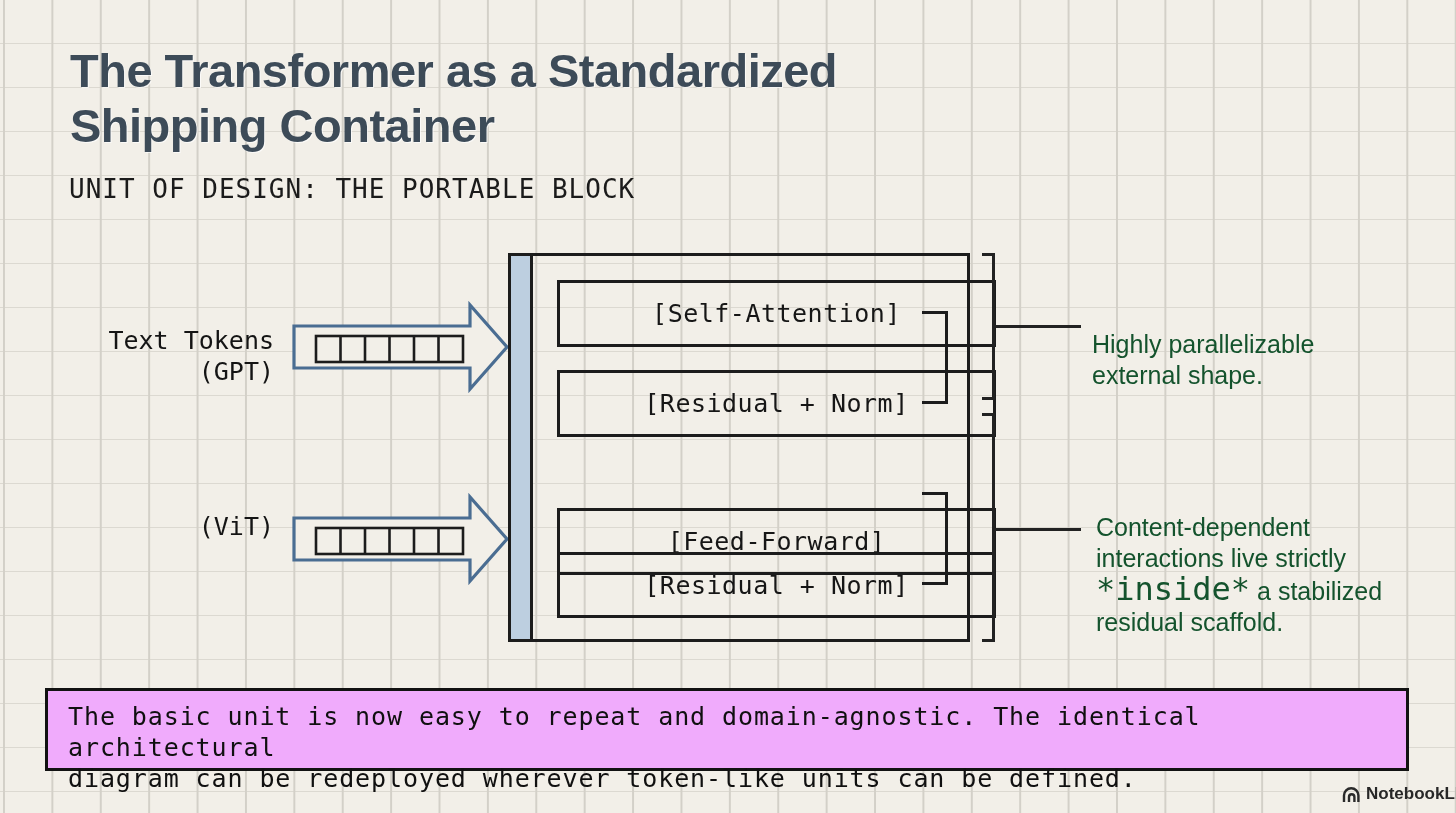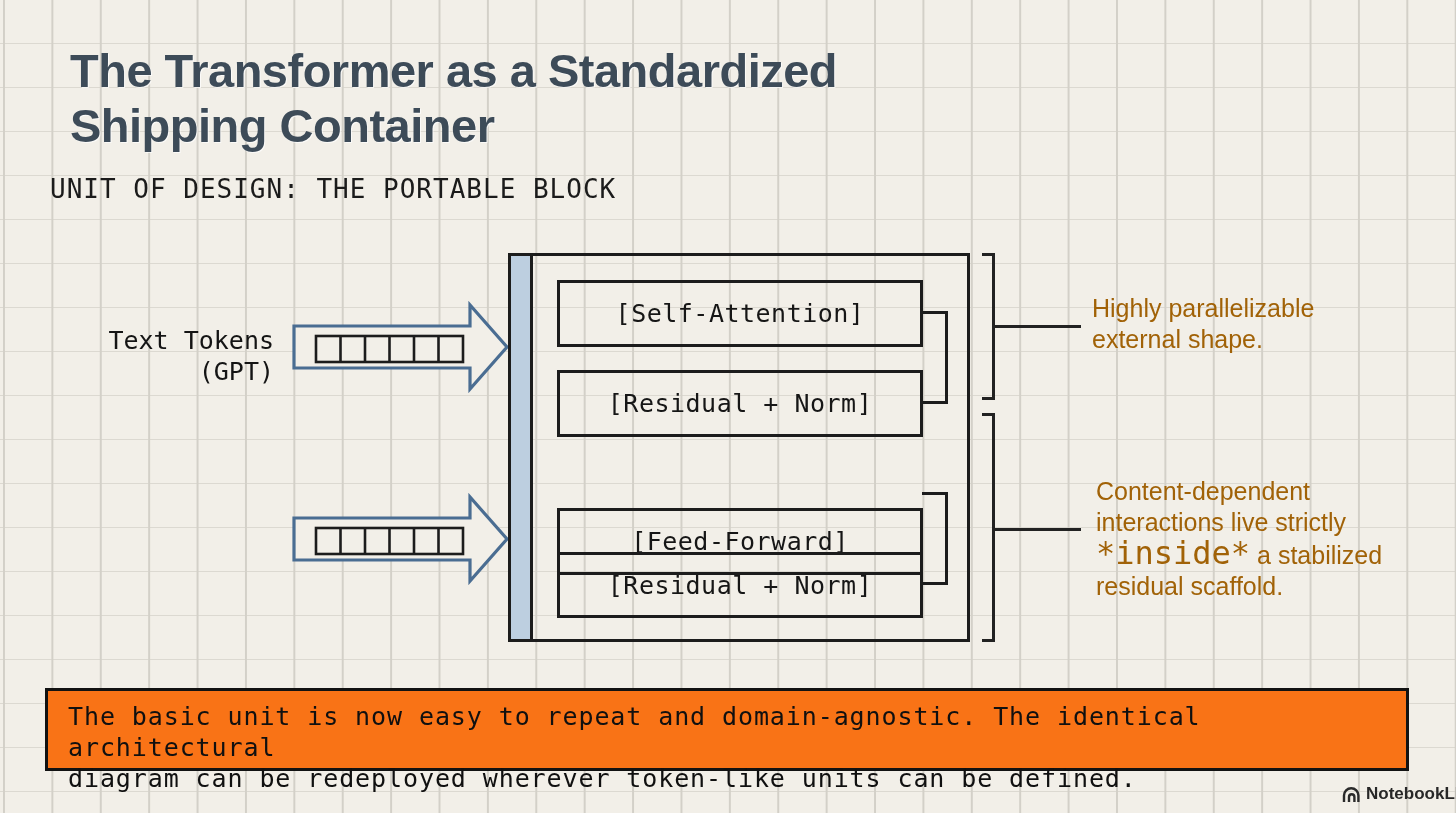--- a/index.html
+++ b/index.html
@@ -20,21 +20,21 @@
   
   .title{
     left:57px; top:43px;
     font-family:"Liberation Sans", sans-serif;
     font-weight:bold; font-size:47px; line-height:55px;
     letter-spacing:-0.5px; color:#3d4b58;
     text-shadow:1px 1px 0 rgba(255,255,255,0.7);
     margin-left:13px;
   }
   .subtitle{
-    left:50px; top:173px;
+    left:69px; top:173px;
     font-size:26px; letter-spacing:1px; line-height:32px; color:#1b1b1b;
   }
 
   
   .input-label{
     width:216px; text-align:right;
     font-size:25px; line-height:31px; color:#141414;
   }
   .input-label-1{ left:58px; top:325px; }
   .input-label-2{ left:58px; top:511px; }
@@ -46,21 +46,21 @@
   
   .container-frame{
     left:508px; top:253px; width:462px; height:389px;
     border:3px solid #1c1c1c;
   }
   .container-rail{
     position:absolute; left:0; top:0; bottom:0; width:22px;
     background:#bdcfe0; border-right:3px solid #1c1c1c;
   }
   .block{
-    position:absolute; left:46px; width:366px; height:67px;
+    position:absolute; left:46px; width:439px; height:67px;
     border:3px solid #1c1c1c;
     display:flex; align-items:center; justify-content:center;
     font-size:25px; color:#161616; letter-spacing:0.5px;
   }
   .block-0{ top:24px; }
   .block-1{ top:114px; }
   .block-2{ top:204px;margin-top:48px; }
   .block-3{ top:296px; height:66px; }
 
   
@@ -76,30 +76,30 @@
     border:3px solid #222; border-left:none;
   }
   .bracket-1{ left:982px; top:253px; height:147px; }
   .bracket-2{ left:982px; top:413px; height:229px; }
   .ann-line{ height:0; border-top:3px solid #222; width:86px; left:995px; }
   .ann-line-1{ top:325px; }
   .ann-line-2{ top:528px; }
 
   .annotation{
     font-family:"Liberation Sans", sans-serif;
-    font-size:25px; line-height:31px; color:#a16207;
+    font-size:25px; line-height:31px; color:#14532d;margin-top:36px;
   }
   .annotation-1{ left:1092px; top:293px; }
   .annotation-2{ left:1096px; top:476px; }
   .mono-inline{ font-family:"DejaVu Sans Mono", monospace; font-size:32px; }
 
   
   .footer-note{
     left:45px; top:688px; width:1364px; height:83px;
-    border:3px solid #121212; background:#f97316;
+    border:3px solid #121212; background:#f0abfc;
     padding:10px 0 0 20px;
     font-size:25px; line-height:31px; letter-spacing:0.9px; color:#101010;
   }
 
   
   .branding{
     left:1341px; top:784px; display:flex; align-items:center; gap:4px;
     font-family:"Liberation Sans", sans-serif;
     font-weight:bold; font-size:17px; color:#272727;
   }
@@ -123,20 +123,21 @@
     <rect x="26" y="36" width="147" height="26"></rect>
     <line x1="50.5" y1="36" x2="50.5" y2="62"></line>
     <line x1="75" y1="36" x2="75" y2="62"></line>
     <line x1="99.5" y1="36" x2="99.5" y2="62"></line>
     <line x1="124" y1="36" x2="124" y2="62"></line>
     <line x1="148.5" y1="36" x2="148.5" y2="62"></line>
   </g>
 </svg>
 
 <div class="abs input-label input-label-2">
+  <div>(ViT)</div>
 </div>
 <svg class="abs arrow-2" width="222" height="94" viewBox="0 0 222 94">
   <polygon points="4,26 180,26 180,5 217,47 180,89 180,68 4,68" fill="#f2efe8" stroke="#4a6d92" stroke-width="3.2" stroke-linejoin="miter"></polygon>
   <g stroke="#1c1c1c" stroke-width="2.6" fill="none">
     <rect x="26" y="36" width="147" height="26"></rect>
     <line x1="50.5" y1="36" x2="50.5" y2="62"></line>
     <line x1="75" y1="36" x2="75" y2="62"></line>
     <line x1="99.5" y1="36" x2="99.5" y2="62"></line>
     <line x1="124" y1="36" x2="124" y2="62"></line>
     <line x1="148.5" y1="36" x2="148.5" y2="62"></line>

